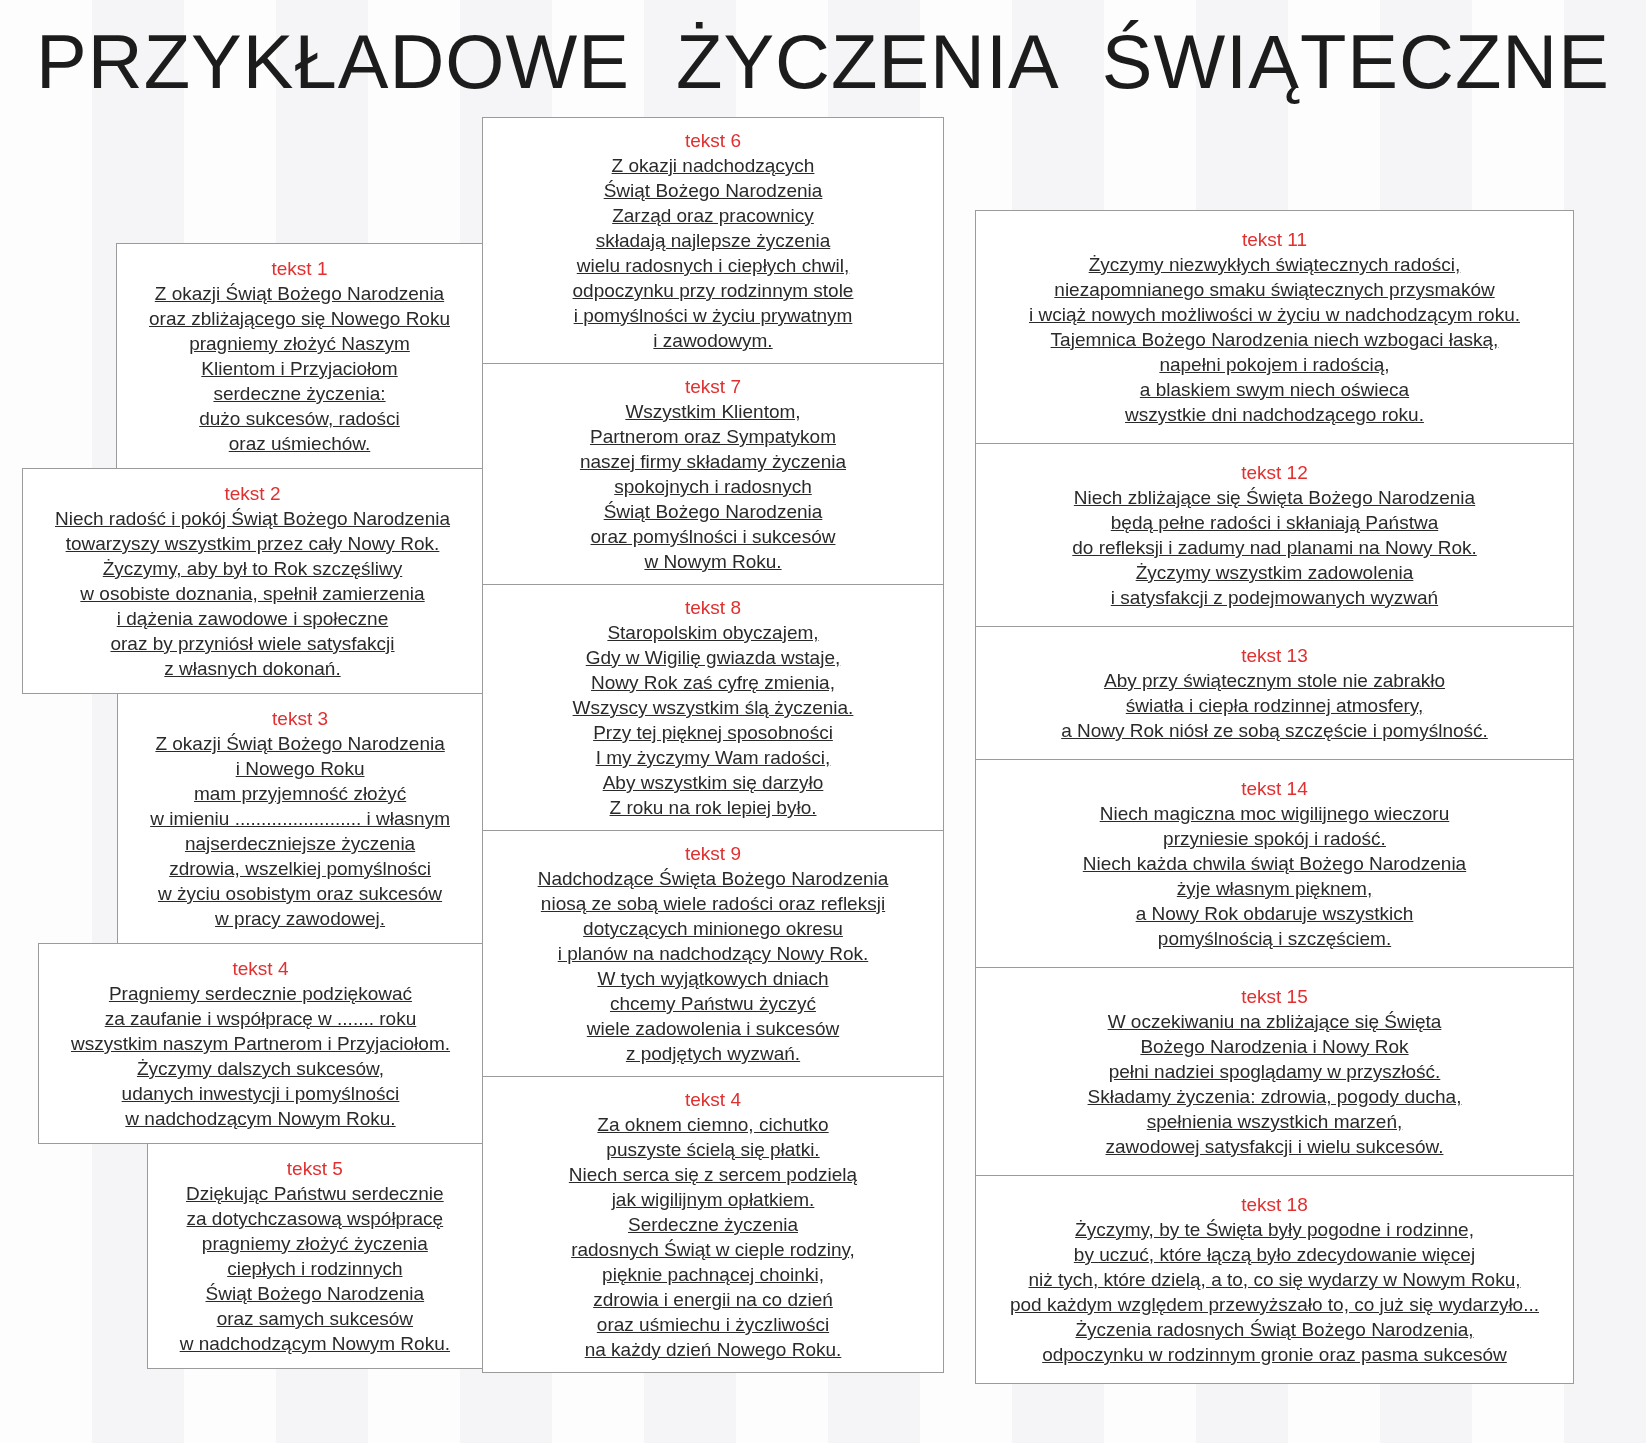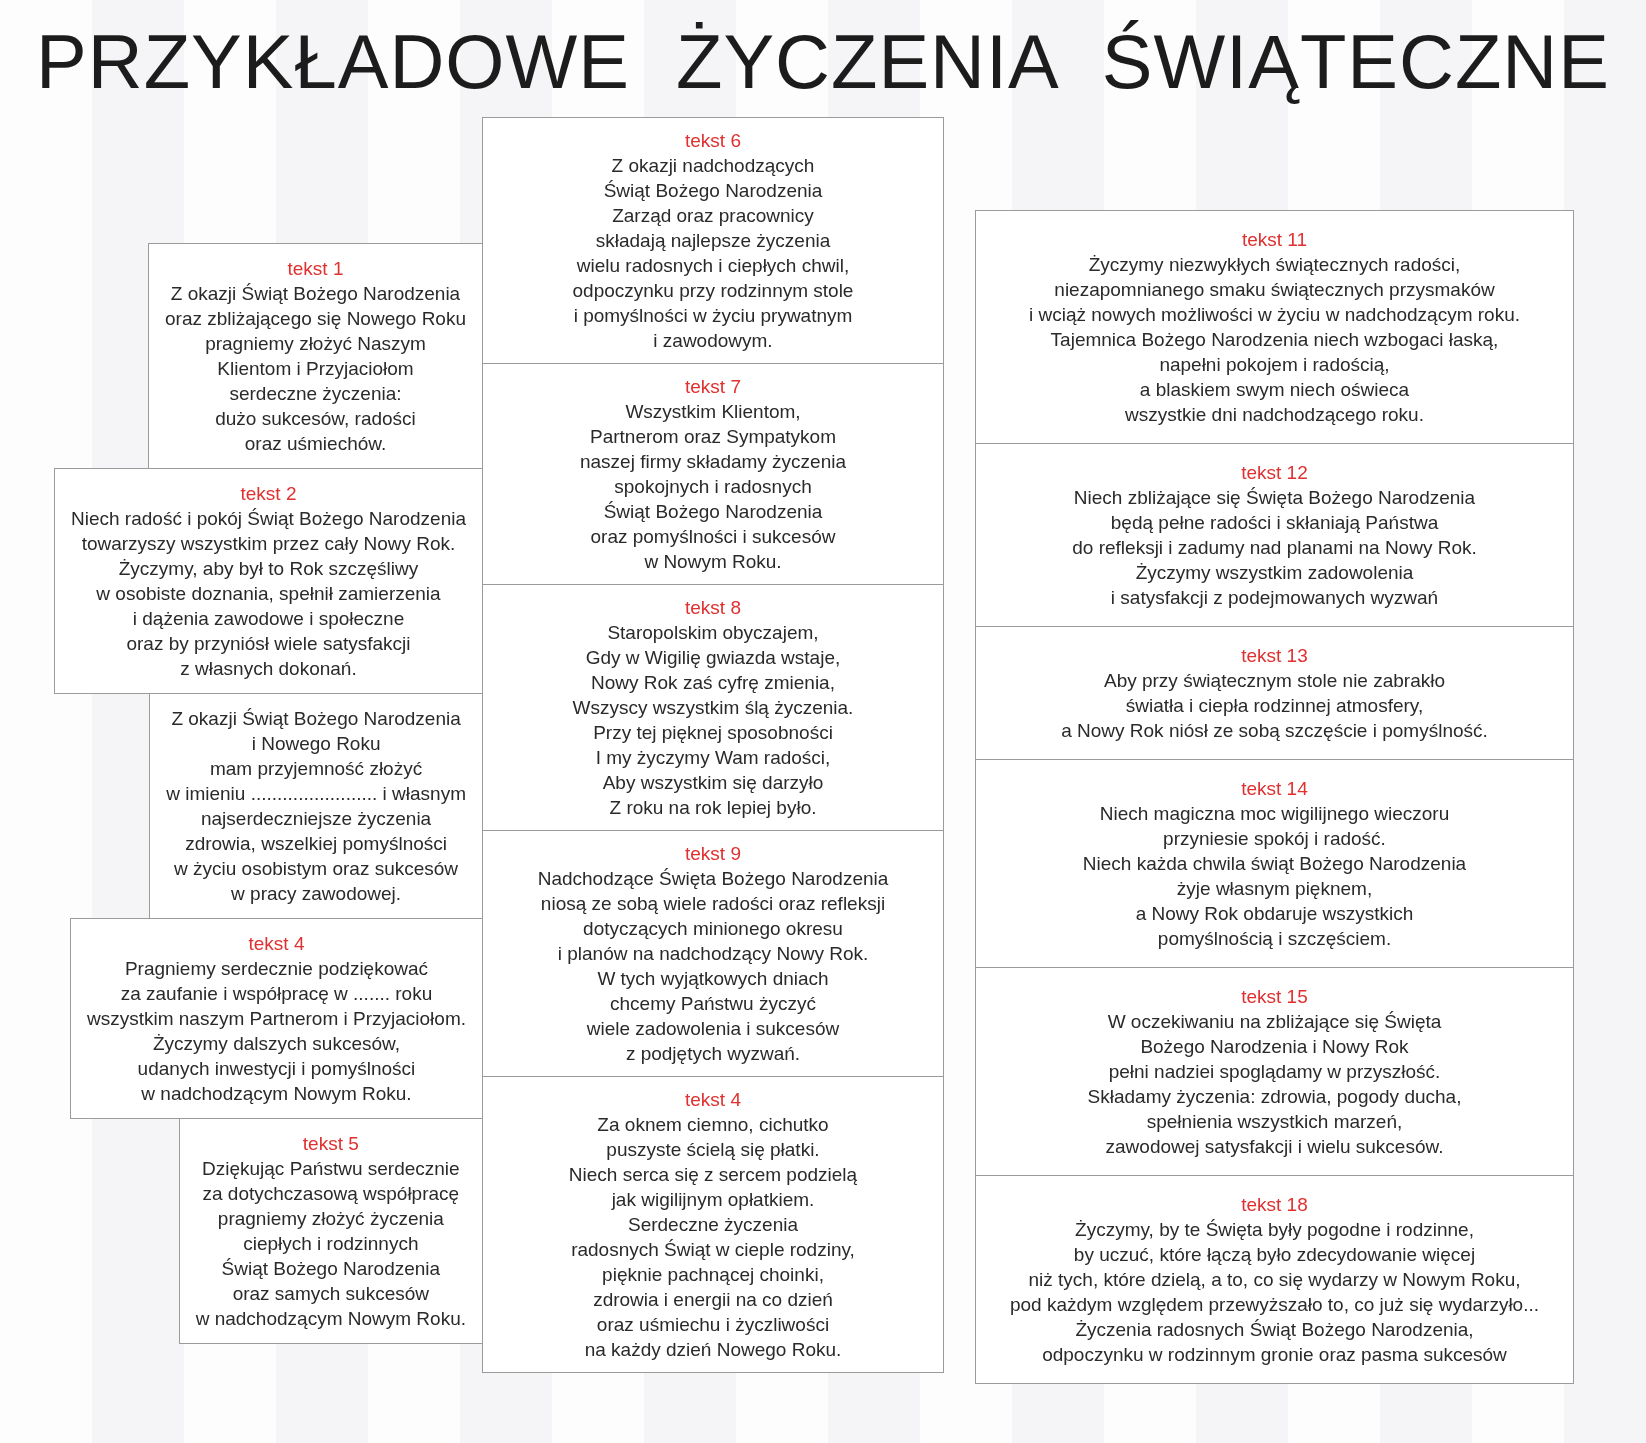--- a/index.html
+++ b/index.html
@@ -26,35 +26,36 @@
     white-space:nowrap;
   }
   .col { position:absolute; display:flex; flex-direction:column; }
   .col-left   { left:21px;  top:243px; width:462px;align-items:flex-end; }
   .col-middle { left:482px; top:117px; width:462px; }
   .col-right  { left:975px; top:210px; width:599px; }
   .card {
     background:#ffffff;
     border:1px solid var(--border, #9b9b9b);
     margin-top:-1px;
-    padding:12px 16px;
+    padding:12px 32px;
     text-align:center;
   }
   .card:first-child { margin-top:0; }
   .col-middle .card { padding-top:10px; padding-bottom:10px; }
   .col-right  .card { padding-top:16px; padding-bottom:16px; }
   .card-title {
     color:var(--accent, #e03030);
     font-size:19px; font-weight:400; line-height:25px;
   }
   .card-text {
     color:var(--body, #2a2a2a);
     font-size:19px; line-height:25px;
     white-space:pre-line;
     overflow-wrap:break-word;
+    text-decoration:underline;
   }
 </style>
 </head>
 <body>
 
 <div class="page">
 
   <h1 class="page-title">PRZYKŁADOWE ŻYCZENIA ŚWIĄTECZNE</h1>
 
   <div class="col col-left">
@@ -72,20 +73,21 @@
       <h2 class="card-title">tekst 2</h2>
       <p class="card-text">Niech radość i pokój Świąt Bożego Narodzenia
 towarzyszy wszystkim przez cały Nowy Rok.
 Życzymy, aby był to Rok szczęśliwy
 w osobiste doznania, spełnił zamierzenia
 i dążenia zawodowe i społeczne
 oraz by przyniósł wiele satysfakcji
 z własnych dokonań.</p>
     </article>
     <article class="card">
+      <h2 class="card-title">tekst 3</h2>
       <p class="card-text">Z okazji Świąt Bożego Narodzenia
 i Nowego Roku
 mam przyjemność złożyć
 w imieniu ........................ i własnym
 najserdeczniejsze życzenia
 zdrowia, wszelkiej pomyślności
 w życiu osobistym oraz sukcesów
 w pracy zawodowej.</p>
     </article>
     <article class="card">

